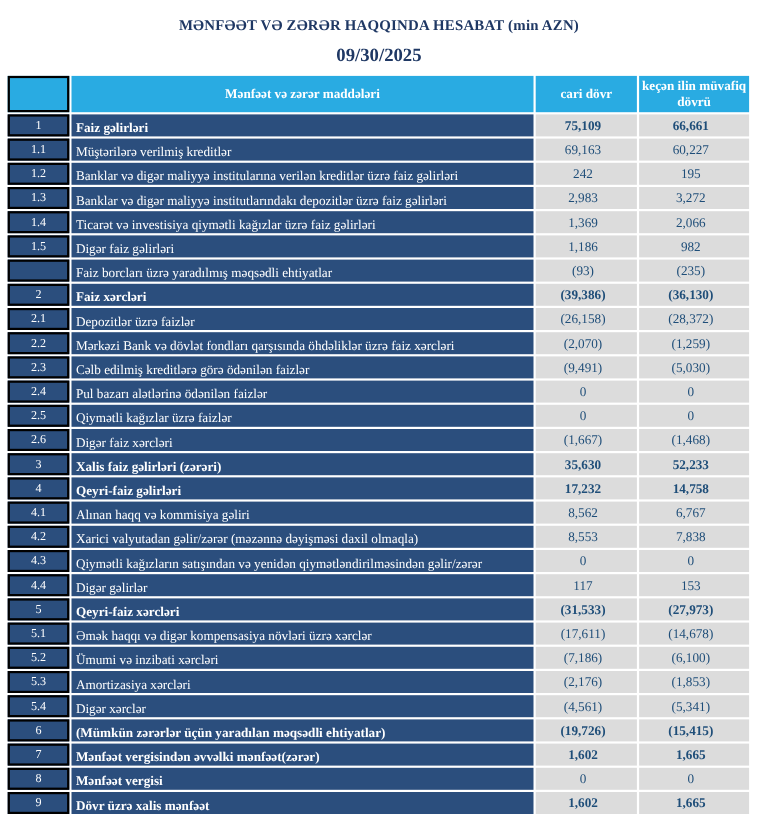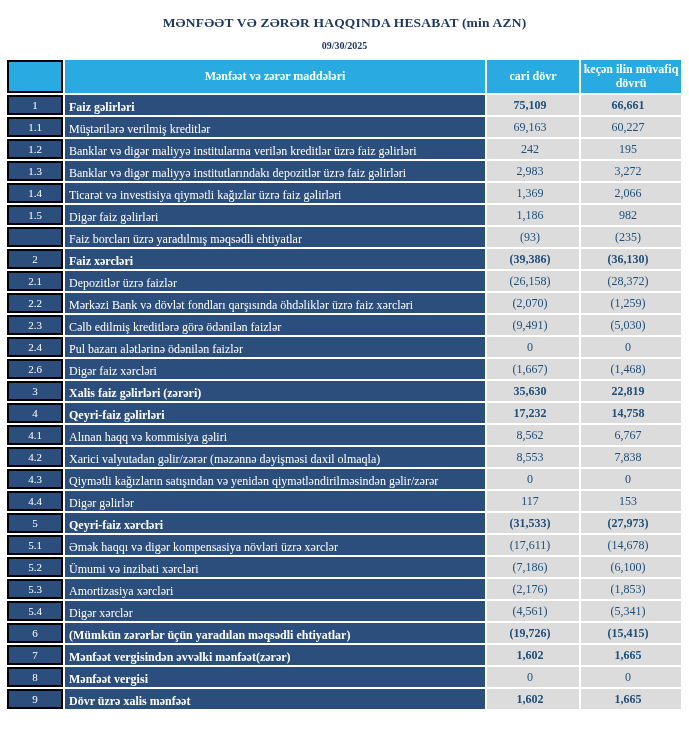--- a/index.html
+++ b/index.html
@@ -22,21 +22,21 @@
     text-align: center;
     font-weight: bold;
     font-size: 13.5px;
     color: var(--title-text);
     padding-top: 15px;
     letter-spacing: 0.2px;
   }
   .date {
     text-align: center;
     font-weight: bold;
-    font-size: 10px;
+    font-size: 17px;
     color: var(--title-text);
     margin-top: 9px;
   }
   table.report {
     border-collapse: separate;
     border-spacing: 2px;
     table-layout: fixed;
     width: 678px;
     margin: 7px 0 0 5px;
   }
@@ -169,30 +169,36 @@
           <td class="val">(9,491)</td>
           <td class="val">(5,030)</td>
         </tr>
         <tr>
           <td class="num">2.4</td>
           <td class="label">Pul bazarı alətlərinə ödənilən faizlər</td>
           <td class="val">0</td>
           <td class="val">0</td>
         </tr>
         <tr>
+          <td class="num">2.5</td>
+          <td class="label">Qiymətli kağızlar üzrə faizlər</td>
+          <td class="val">0</td>
+          <td class="val">0</td>
+        </tr>
+        <tr>
           <td class="num">2.6</td>
           <td class="label">Digər faiz xərcləri</td>
           <td class="val">(1,667)</td>
           <td class="val">(1,468)</td>
         </tr>
         <tr>
           <td class="num">3</td>
           <td class="label b">Xalis faiz gəlirləri (zərəri)</td>
           <td class="val b">35,630</td>
-          <td class="val b">22,819</td>
+          <td class="val b">52,233</td>
         </tr>
         <tr>
           <td class="num">4</td>
           <td class="label b">Qeyri-faiz gəlirləri</td>
           <td class="val b">17,232</td>
           <td class="val b">14,758</td>
         </tr>
         <tr>
           <td class="num">4.1</td>
           <td class="label">Alınan haqq və kommisiya gəliri</td>

